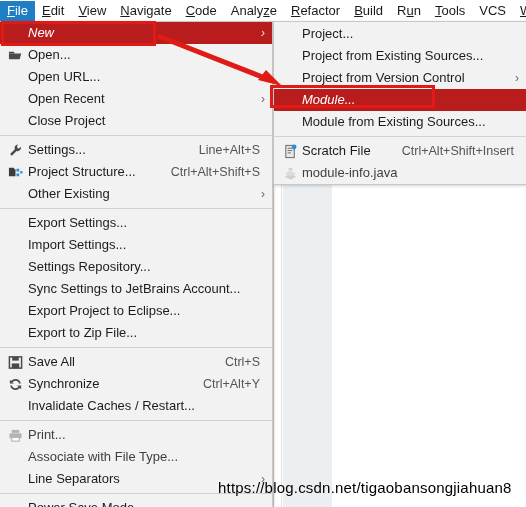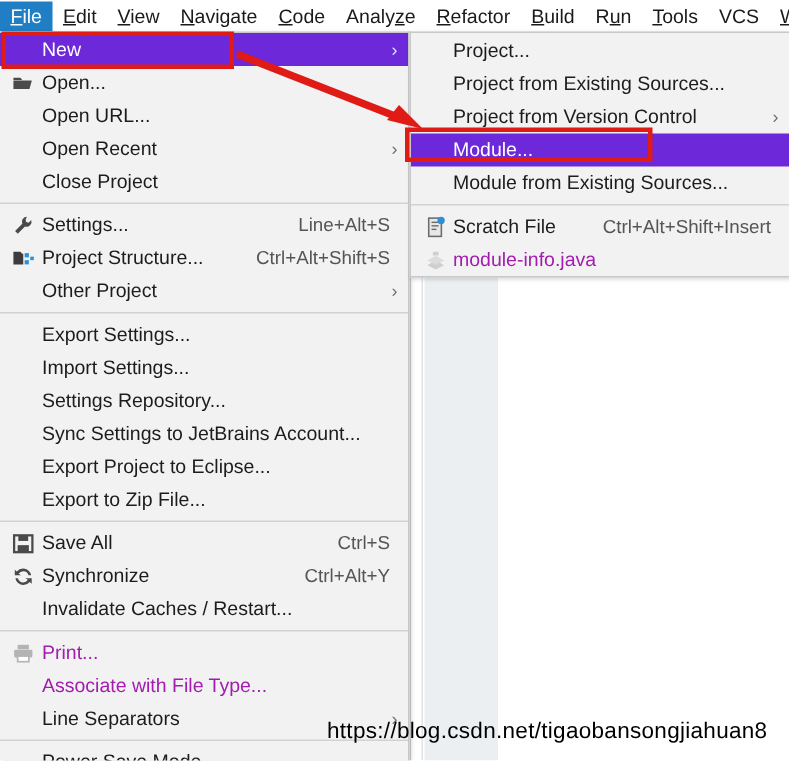--- a/index.html
+++ b/index.html
@@ -87,25 +87,26 @@
   .menu-item .submenu-arrow {
     position: absolute;
     right: 7px;
     top: 50%;
     transform: translateY(-50%);
     font-size: 12px;
     color: #6b6b6b;
     line-height: 1;
   }
   .menu-item.highlighted {
-    background: #6d28d9;
+    background: #b91c1c;
     color: #ffffff;
+    font-style: italic;
   }
   .menu-item.highlighted .submenu-arrow { color: #d9eaf6; }
-  .menu-item.disabled { color: #a21caf; }
+  .menu-item.disabled { color: #404040; }
   .sep {
     height: 1px;
     background: #d2d2d2;
     margin: 3px 0 3px 0;
   }
 
   
   #new-submenu {
     left: 273px;
     top: 21px;
@@ -269,21 +270,21 @@
             <rect x="9" y="4" width="3" height="3" fill="#2e8fd6"></rect>
             <rect x="9" y="9" width="3" height="3" fill="#2e8fd6"></rect>
             <rect x="13" y="6.5" width="2.5" height="2.5" fill="#2e8fd6"></rect>
           </svg>
         </span>
         <span class="label">Project Structure...</span>
         <span class="shortcut">Ctrl+Alt+Shift+S</span>
       </div>
       <div class="menu-item">
         <span class="icon-slot"></span>
-        <span class="label">Other Project</span>
+        <span class="label">Other Existing</span>
         <span class="submenu-arrow">›</span>
       </div>
       <div class="sep"></div>
       <div class="menu-item">
         <span class="icon-slot"></span>
         <span class="label">Export Settings...</span>
       </div>
       <div class="menu-item">
         <span class="icon-slot"></span>
         <span class="label">Import Settings...</span>

